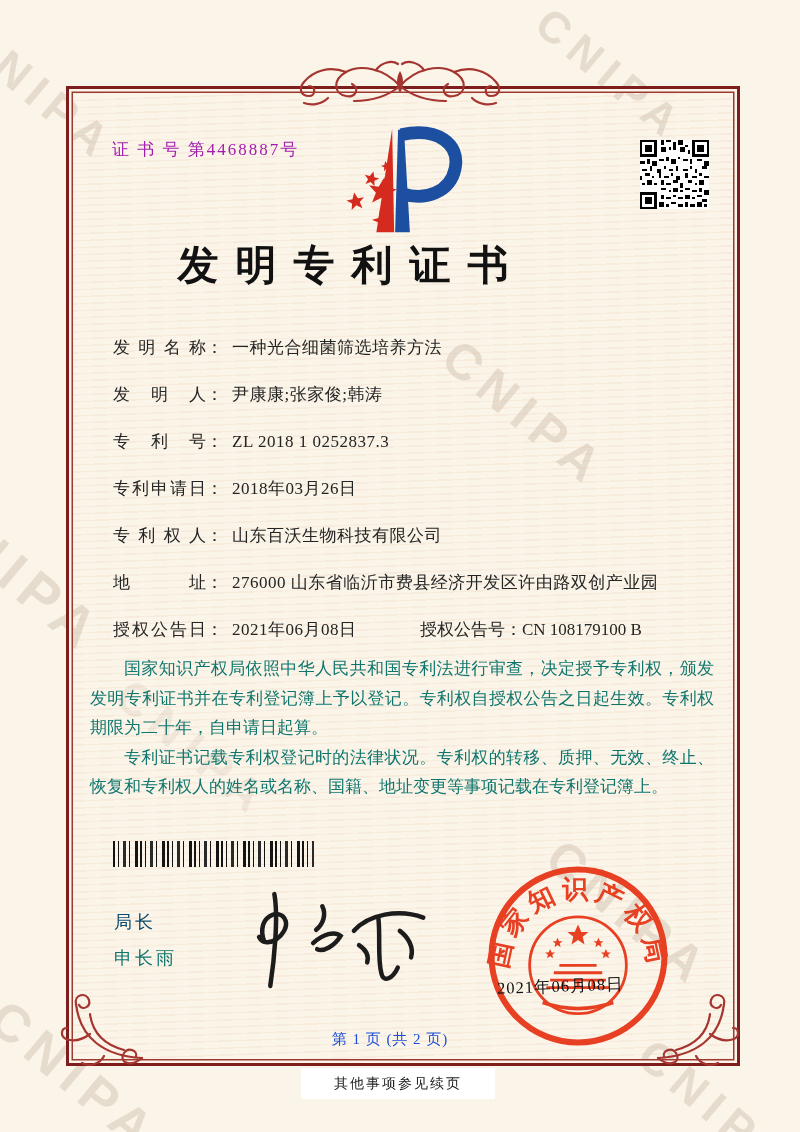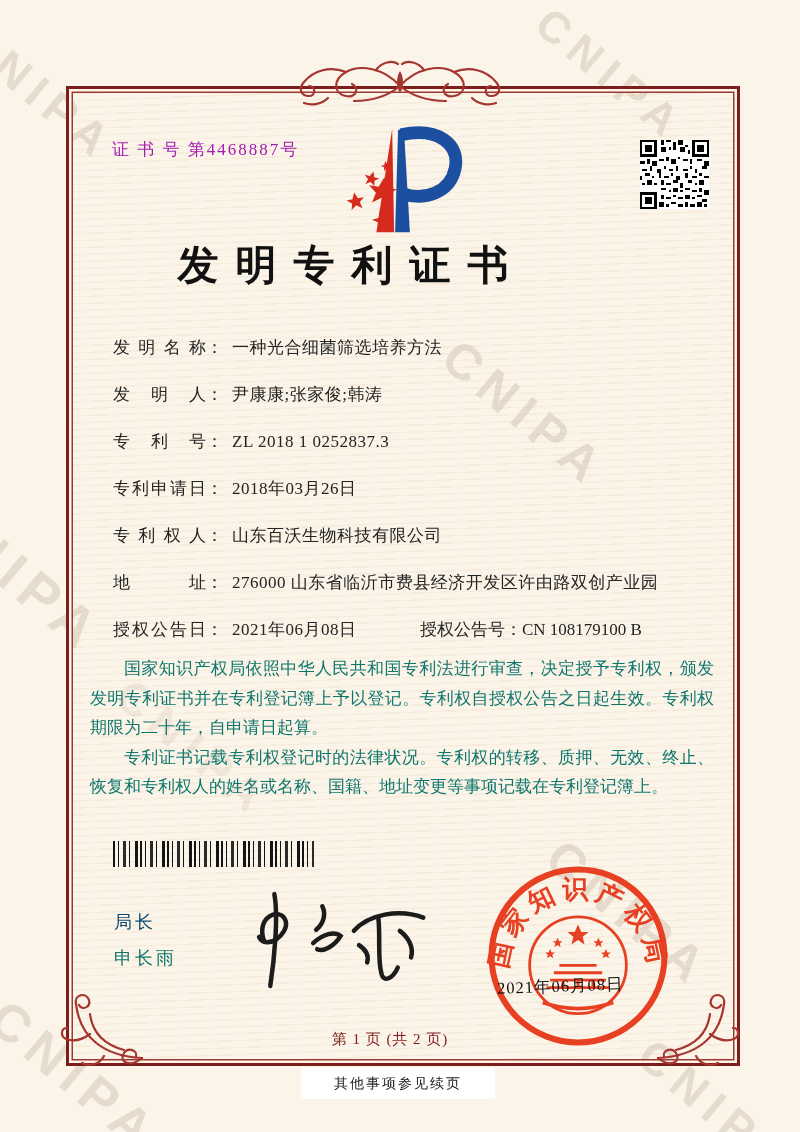--- a/index.html
+++ b/index.html
@@ -63,21 +63,21 @@
   
   .sig-title{position:absolute;left:114px;top:910px;z-index:3;font-size:18px;letter-spacing:3px;color:#0c4a6e;}
   .sig-name{position:absolute;left:114px;top:946px;z-index:3;font-size:18px;letter-spacing:3px;color:#0f766e;}
   .sig-script{position:absolute;left:225px;top:888px;width:215px;height:102px;z-index:3;}
   
   .seal{position:absolute;left:485px;top:863px;width:186px;height:186px;z-index:4;opacity:0.96;}
   .seal-date{position:absolute;left:497px;top:975px;width:160px;z-index:5;
     font-size:16.5px;color:#101010;letter-spacing:1px;transform:rotate(-2deg);white-space:nowrap;}
   
   .page-info{position:absolute;left:240px;top:1030px;width:300px;z-index:3;
-    text-align:center;font-size:15px;color:#7f1d1d;letter-spacing:1px;}
+    text-align:center;font-size:15px;color:#1d4ed8;letter-spacing:1px;}
   .note{position:absolute;left:301px;top:1068px;width:194px;height:31px;z-index:5;
     background:#ffffff;text-align:center;line-height:31px;font-size:14px;color:#222;letter-spacing:2px;}
   svg{display:block;}
 </style>
 </head>
 <body>
 
 <div class="wm" style="left:-15px;top:12px;font-size:46px;">CNIPA</div>
 <div class="wm" style="left:558px;top:-2px;font-size:44px;">CNIPA</div>
 <div class="wm" style="left:468px;top:328px;font-size:50px;">CNIPA</div>

